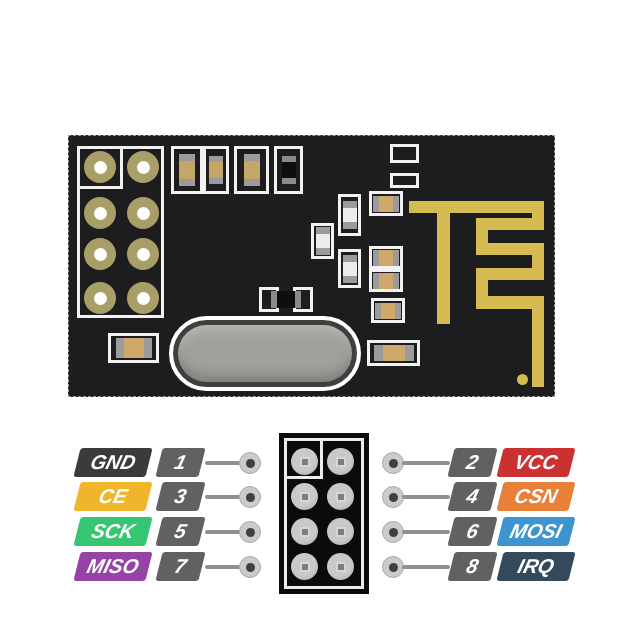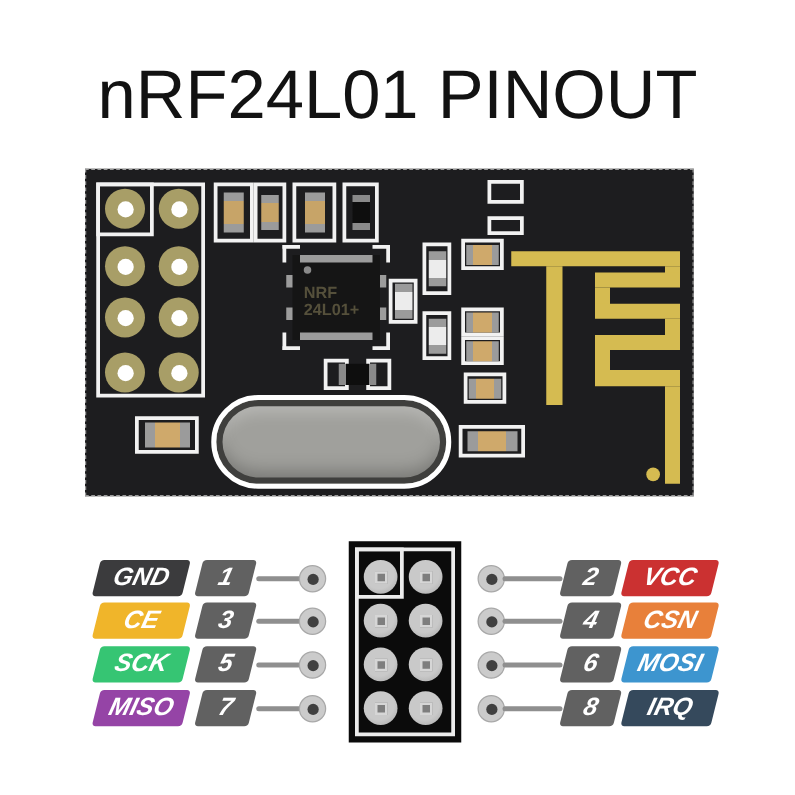--- a/index.html
+++ b/index.html
@@ -81,21 +81,20 @@
   .hpin{width:27px;height:27px;border-radius:50%;
         background:radial-gradient(circle at 45% 40%,#c9c9c9 0 55%,#a3a3a3);}
   .hpin i{position:absolute;left:50%;top:50%;width:10px;height:10px;margin:-5px 0 0 -5px;
           border:2px solid #d6d6d6;background:#7e7e7e;display:block;}
 </style>
 </head>
 <body>
 
 <div class="stage">
 
-  <div class="title">nRF24L01 PINOUT</div>
 
   <div class="pcb">
 
     <div class="silk padrect"></div>
     <div class="silk pin1box"></div>
     <div class="pad" style="left:15px;top:15px">
         <i></i>
       </div>
     <div class="pad" style="left:58px;top:15px">
         <i></i>
@@ -127,38 +126,20 @@
       </div>
     <div class="smdbox" style="left:165px;top:10px;width:35px;height:48px">
         <div class="body-v"></div>
       </div>
     <div class="smdbox" style="left:205px;top:10px;width:29px;height:48px">
         <div class="body-v black small"></div>
       </div>
     <div class="smdbox" style="left:321px;top:8px;width:29px;height:19px"></div>
     <div class="smdbox" style="left:321px;top:37px;width:29px;height:15px"></div>
 
-    <div class="chip">
-      <div class="padstrip top"></div>
-      <div class="padstrip bot"></div>
-      <div class="stub" style="left:-5px;top:16px"></div>
-      <div class="stub" style="left:-5px;top:42px"></div>
-      <div class="stub" style="right:-5px;top:16px"></div>
-      <div class="stub" style="right:-5px;top:42px"></div>
-      <div class="bracket br-tl"></div>
-      <div class="bracket br-tr"></div>
-      <div class="bracket br-bl"></div>
-      <div class="bracket br-br"></div>
-      <div class="dot"></div>
-      <div class="txt">
-        <span>NRF</span>
-          <br>
-        <span>24L01+</span>
-      </div>
-    </div>
 
     <div class="smdbox" style="left:190px;top:151px;width:20px;height:25px"></div>
     <div class="smdbox" style="left:224px;top:151px;width:20px;height:25px"></div>
     <div class="body-h black" style="left:202px;top:155px;width:30px;height:17px;transform:none"></div>
 
     <div class="smdbox" style="left:269px;top:58px;width:23px;height:42px">
         <div class="body-v white small"></div>
       </div>
     <div class="smdbox" style="left:242px;top:87px;width:23px;height:36px">
         <div class="body-v white small"></div>

